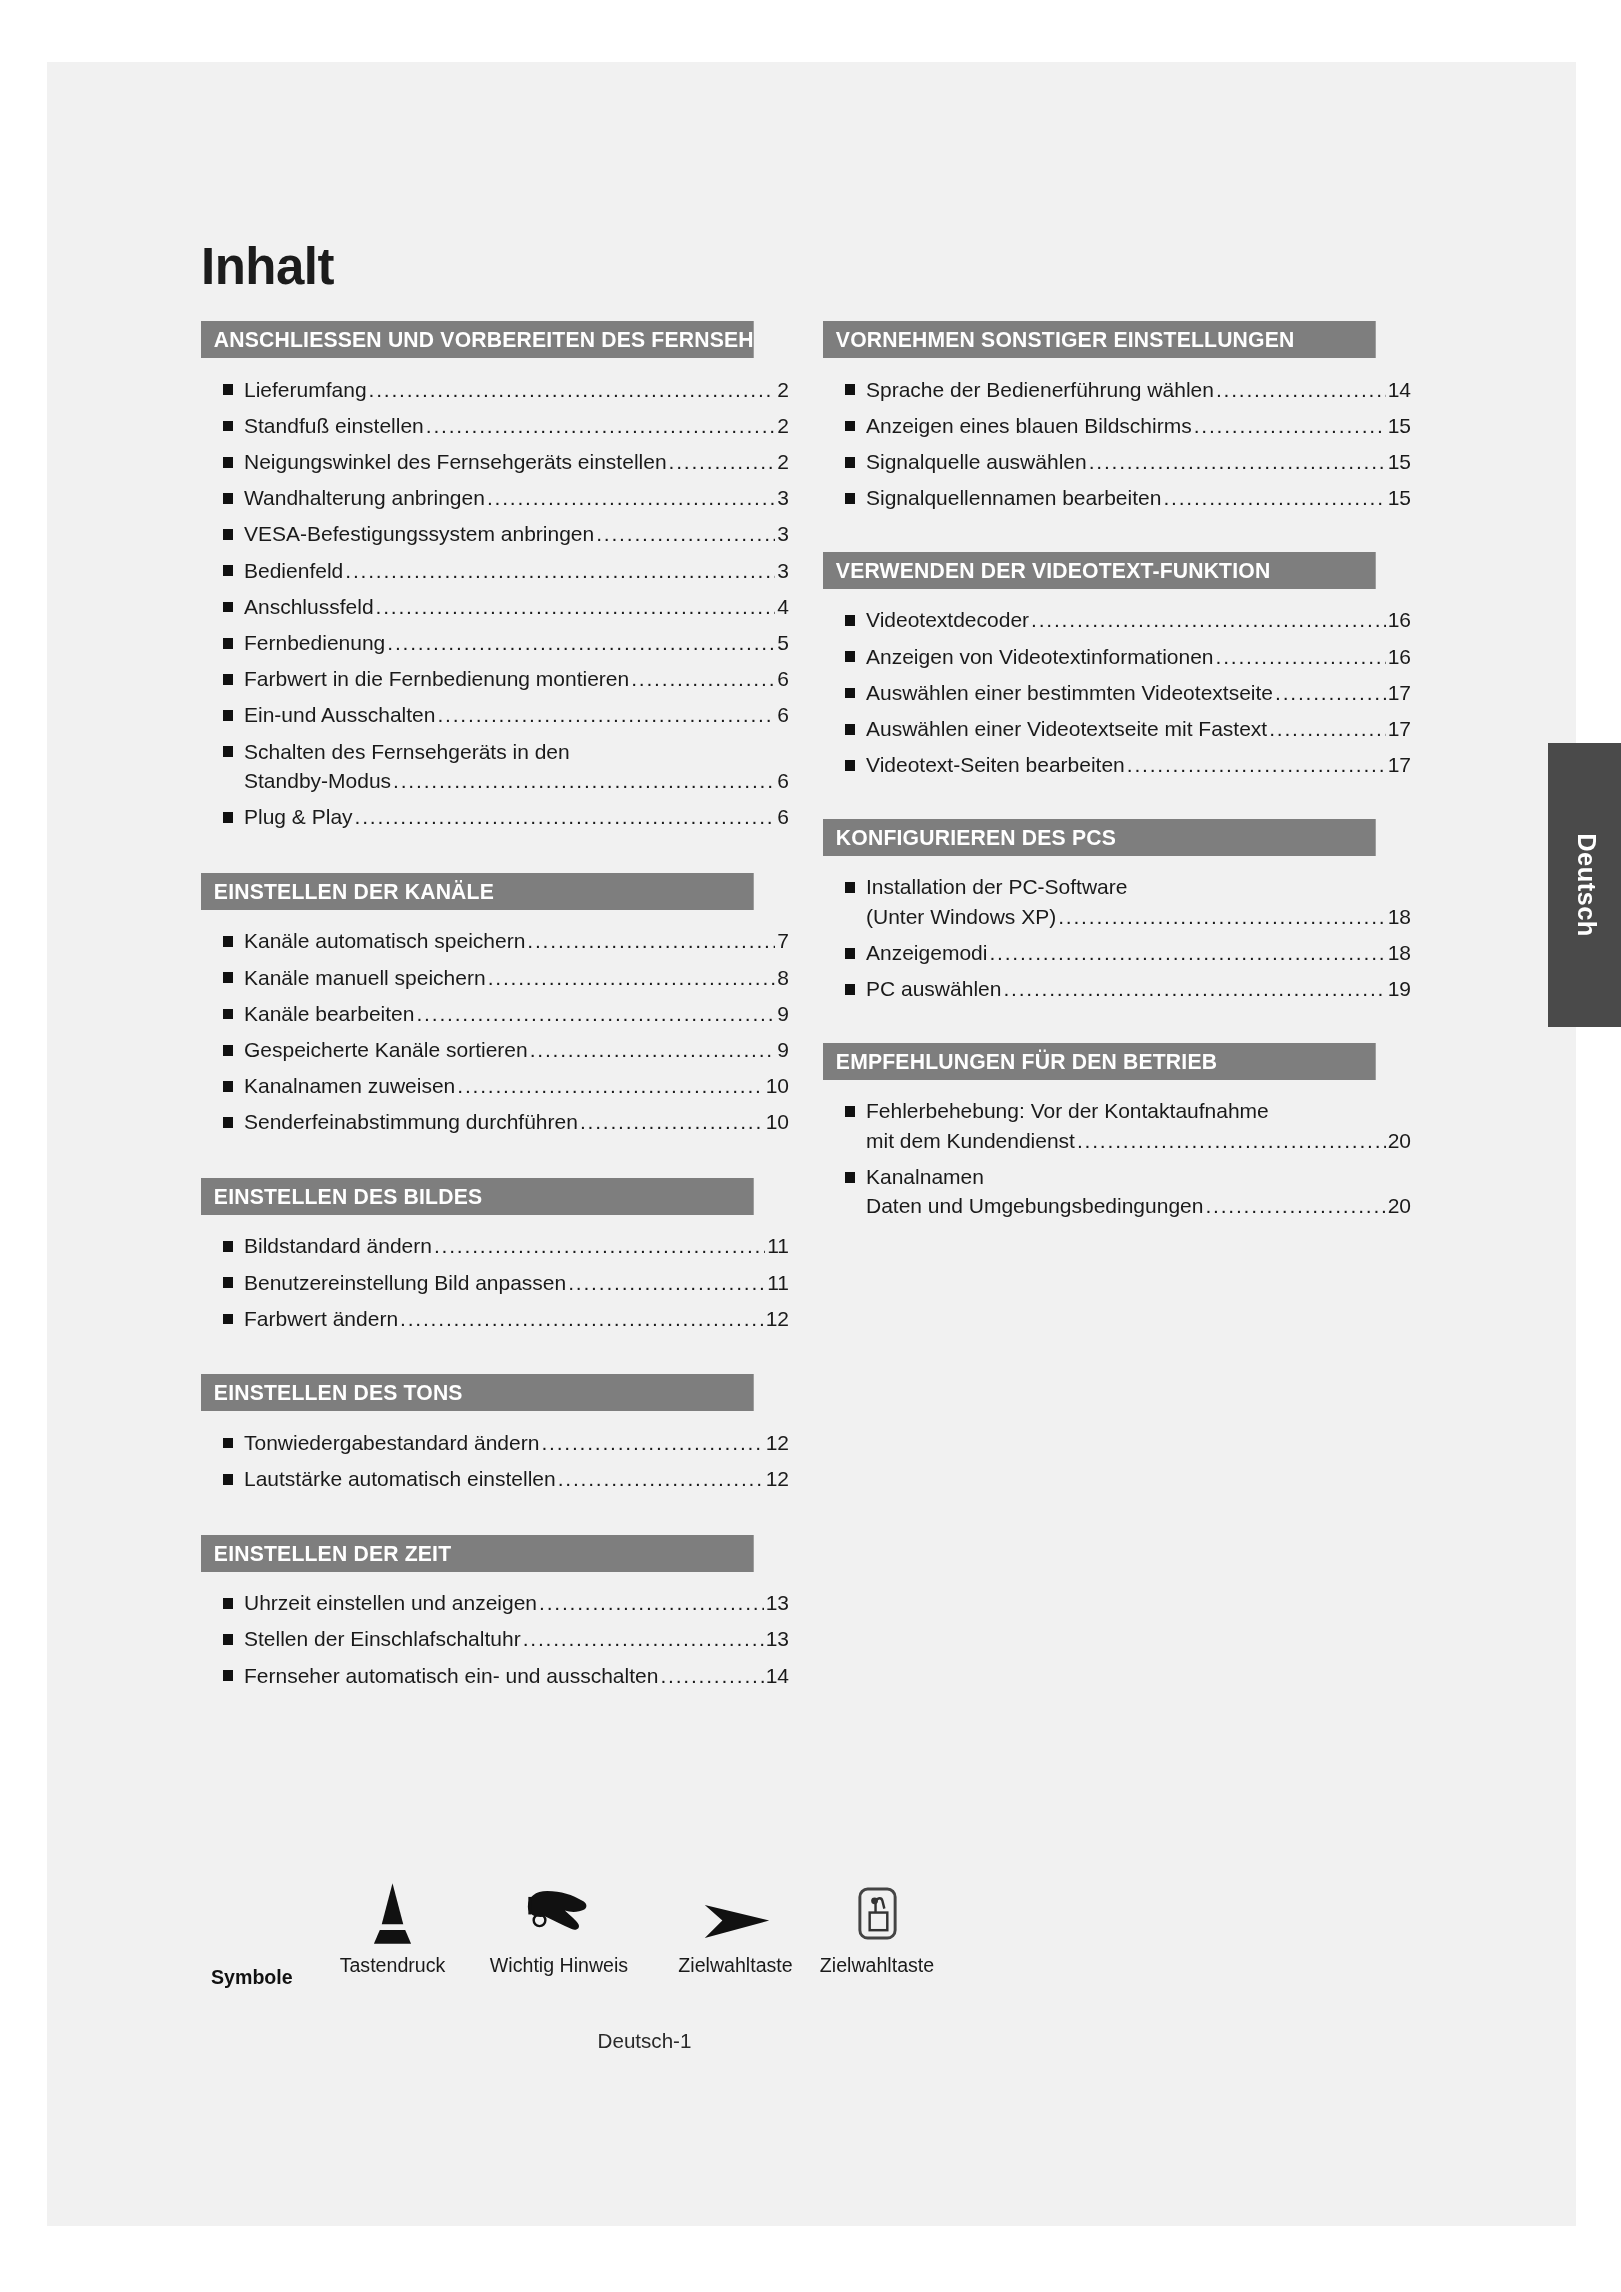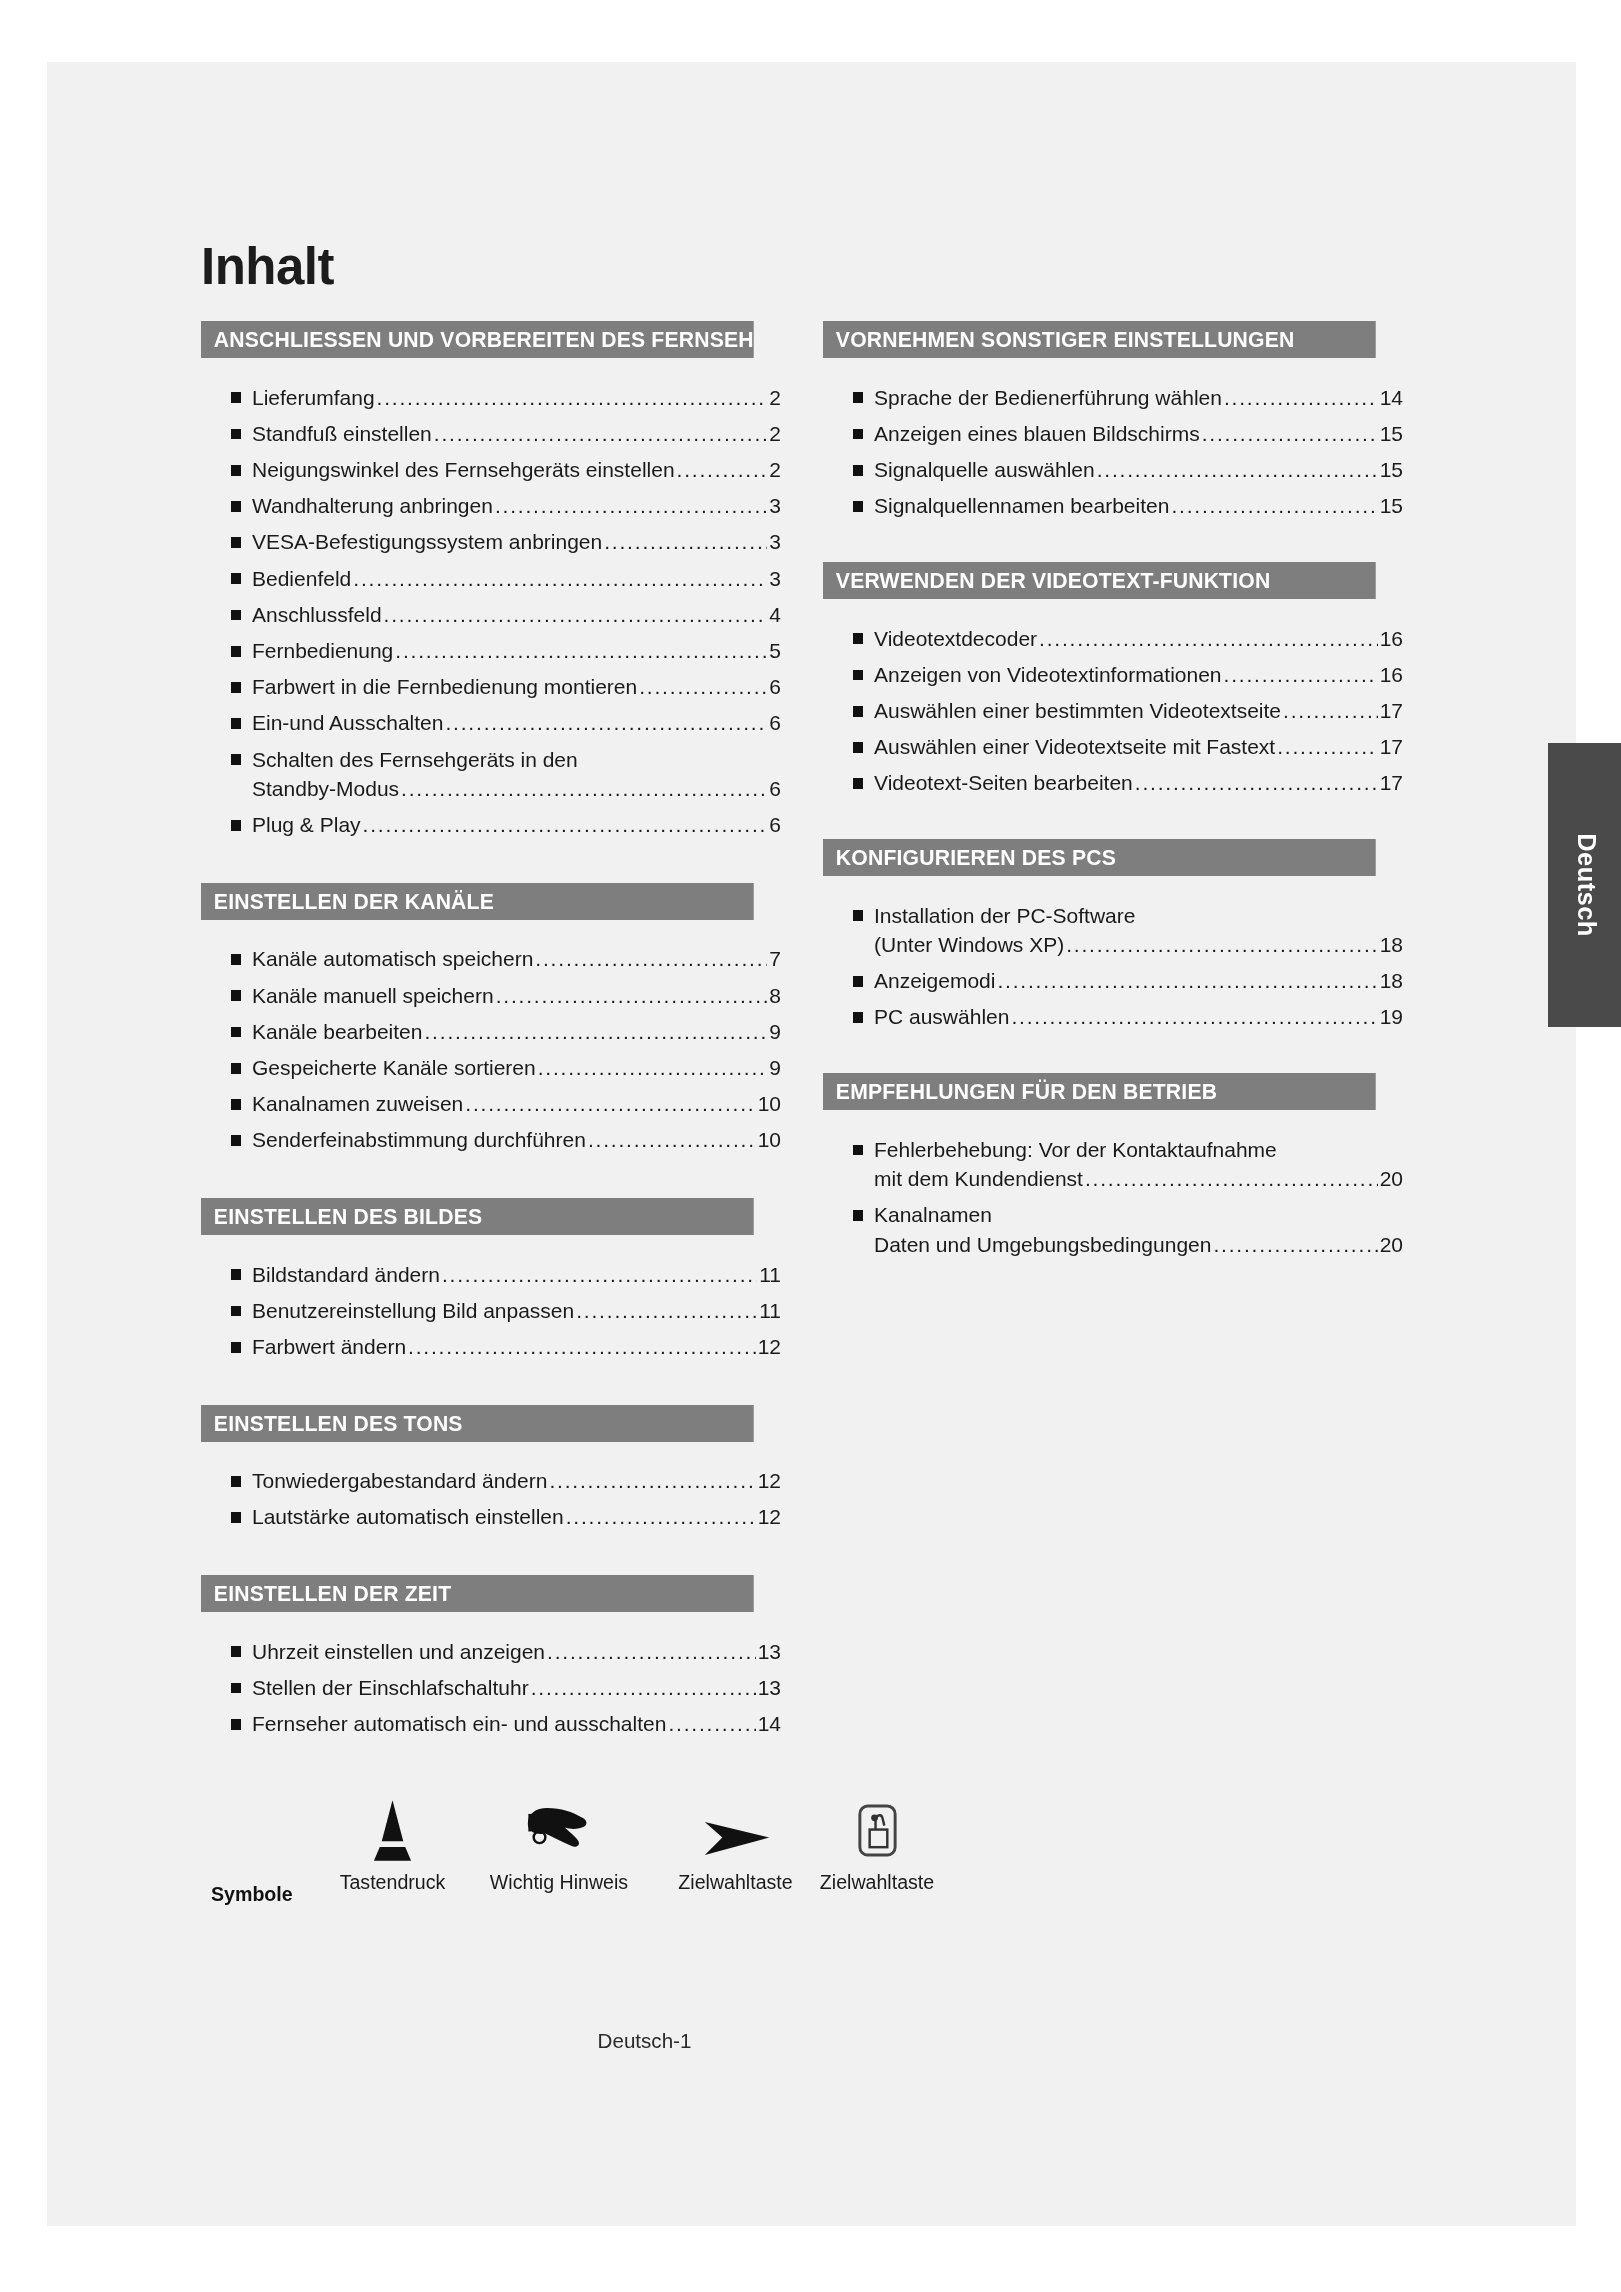--- a/index.html
+++ b/index.html
@@ -82,21 +82,21 @@
     transform: scaleX(0.94);
     transform-origin: left center;
     white-space: nowrap;
     overflow: hidden;
     box-sizing: border-box;
   }
   .section-bar-inner { display: inline-block; }
 
   .entries {
     padding: 17.6px 0 27.4px 0;
-    margin: 8px;
+    margin: 0;
     list-style: none;
   }
   .entry {
     position: relative;
     padding-left: 43px;
     margin-bottom: 8.8px;
     font-size: 21px;
     color: #1a1a1a;
     line-height: 27.4px;
   }
@@ -134,21 +134,21 @@
     margin-bottom: 2px;
   }
 
   
   #col-right .entries { padding-bottom: 25.5px; }
 
   
   #symbols {
     position: absolute;
     left: 211px;
-    top: 1789px;
+    top: 1872px;
     width: 627px;
     height: 157px;
   }
   .sym-item {
     position: absolute;
     text-align: center;
   }
   .sym-glyph {
     height: 76px;
     display: flex;

